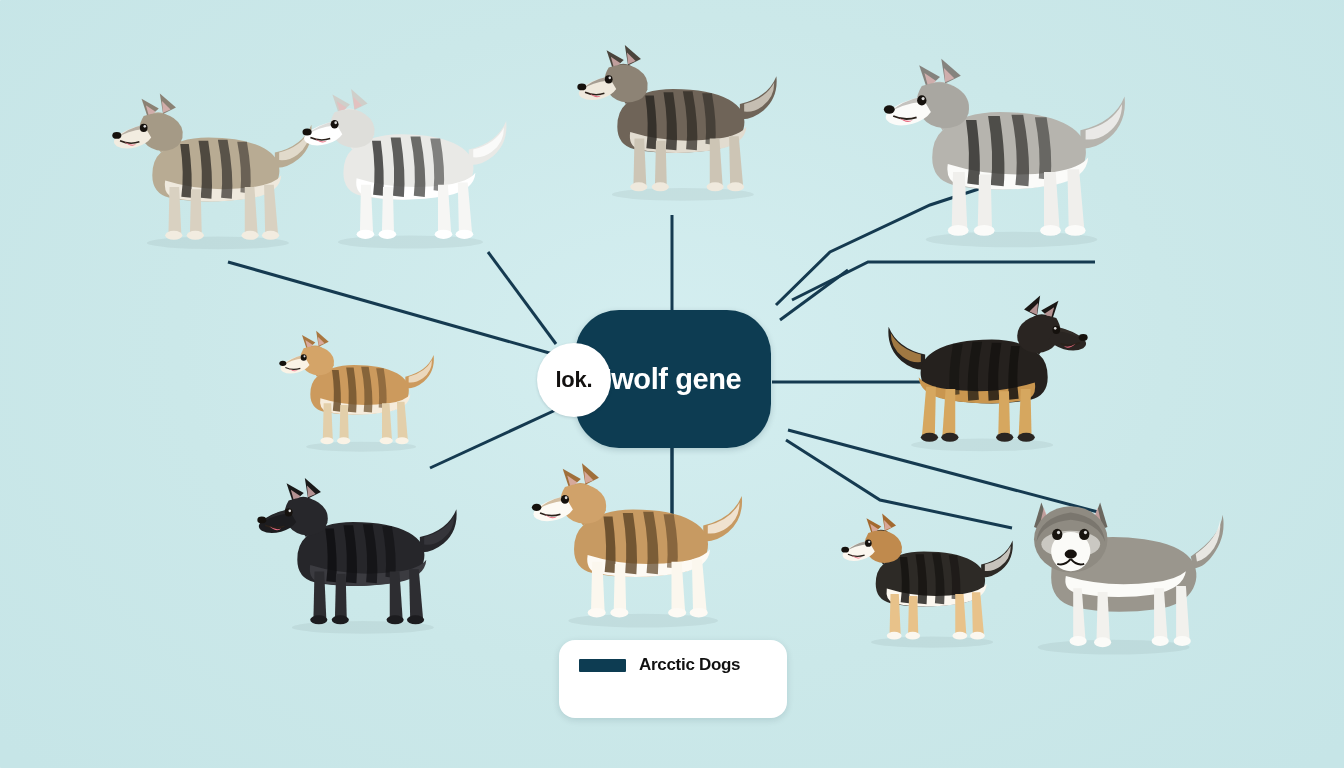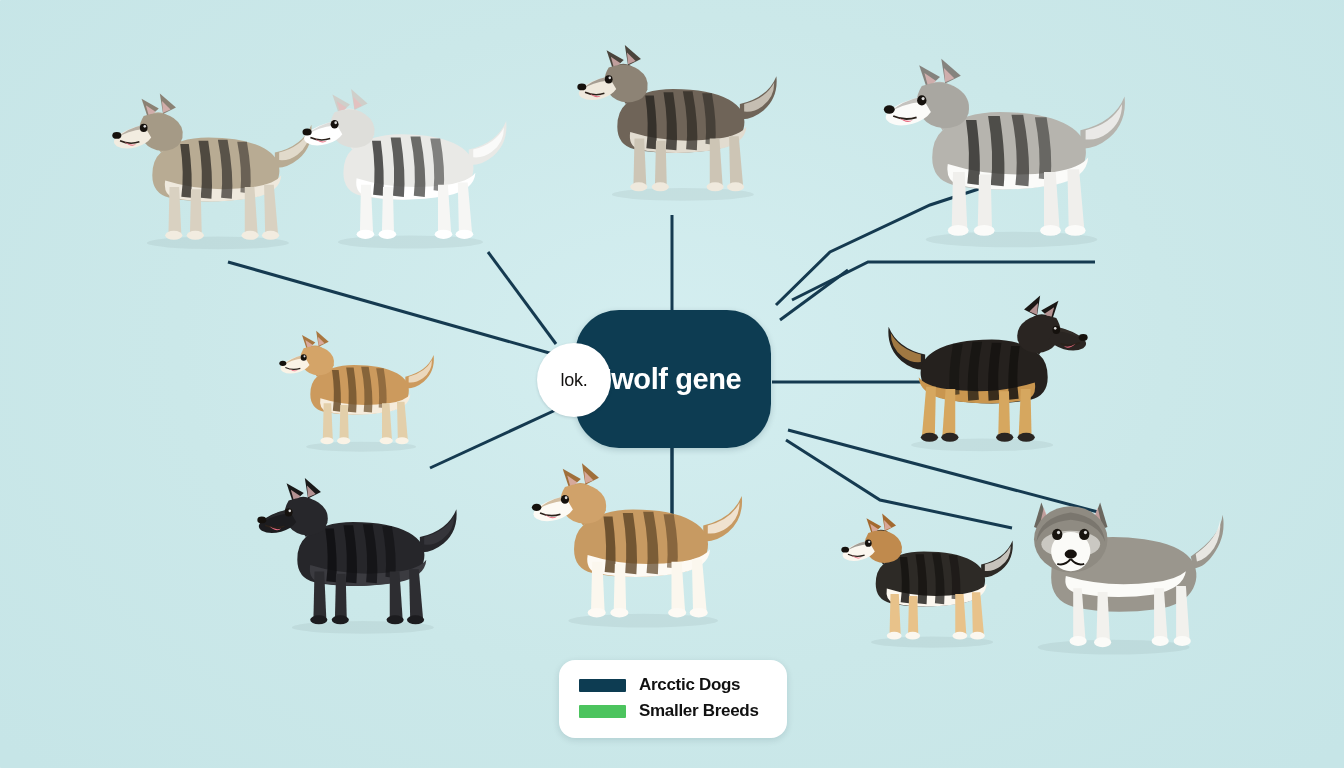--- a/index.html
+++ b/index.html
@@ -42,29 +42,29 @@
     display:flex;align-items:center;justify-content:center;
     color:#ffffff;
     font-size:29px;font-weight:700;letter-spacing:-.4px;
     white-space:nowrap;
   }
   .node-circle{
     position:absolute;
     width:74px;height:74px;border-radius:50%;
     background:#ffffff;
     display:flex;align-items:center;justify-content:center;
-    color:#12100f;font-size:18px;font-weight:400;letter-spacing:-.2px;
+    color:#12100f;font-size:22px;font-weight:700;letter-spacing:-.2px;
     box-shadow:0 1px 3px rgba(10,40,55,.16);
   }
   #node-left{left:537px;top:343px;}
   #node-right{left:735px;top:343px;}
 
   
   #legend{
-    position:absolute;left:559px;top:660px;width:228px;height:78px;
+    position:absolute;left:559px;top:640px;width:228px;height:78px;
     background:#ffffff;border-radius:16px;
     box-shadow:0 2px 7px rgba(10,40,55,.13);
     padding:12px 0 0 0;box-sizing:border-box;
   }
   .legend-row{display:flex;align-items:center;height:26px;padding-left:20px;}
   .swatch{width:47px;height:13px;margin-right:13px;flex:none;border-radius:1px;}
   .legend-label{font-size:17px;font-weight:700;color:#111111;letter-spacing:-.3px;white-space:nowrap;}
 </style>
 </head>
 <body style="background: rgb(207, 234, 234);">
@@ -501,19 +501,15 @@
 
   <div class="node-circle" id="node-left" style="background: rgb(255, 255, 255); color: rgb(18, 16, 15);">
     <span>lok.</span>
   </div>
 
   <div id="legend" style="background: rgb(255, 255, 255);">
     <div class="legend-row">
       <span class="swatch" id="sw0" style="background: rgb(13, 60, 82);"></span>
       <span class="legend-label">Arcctic Dogs</span>
     </div>
-    <div class="legend-row">
-      <span class="swatch" id="sw1" style="background: rgb(76, 196, 94);"></span>
-      <span class="legend-label">Smaller Breeds</span>
-    </div>
   </div>
 
 </div>
 
 </body></html>

